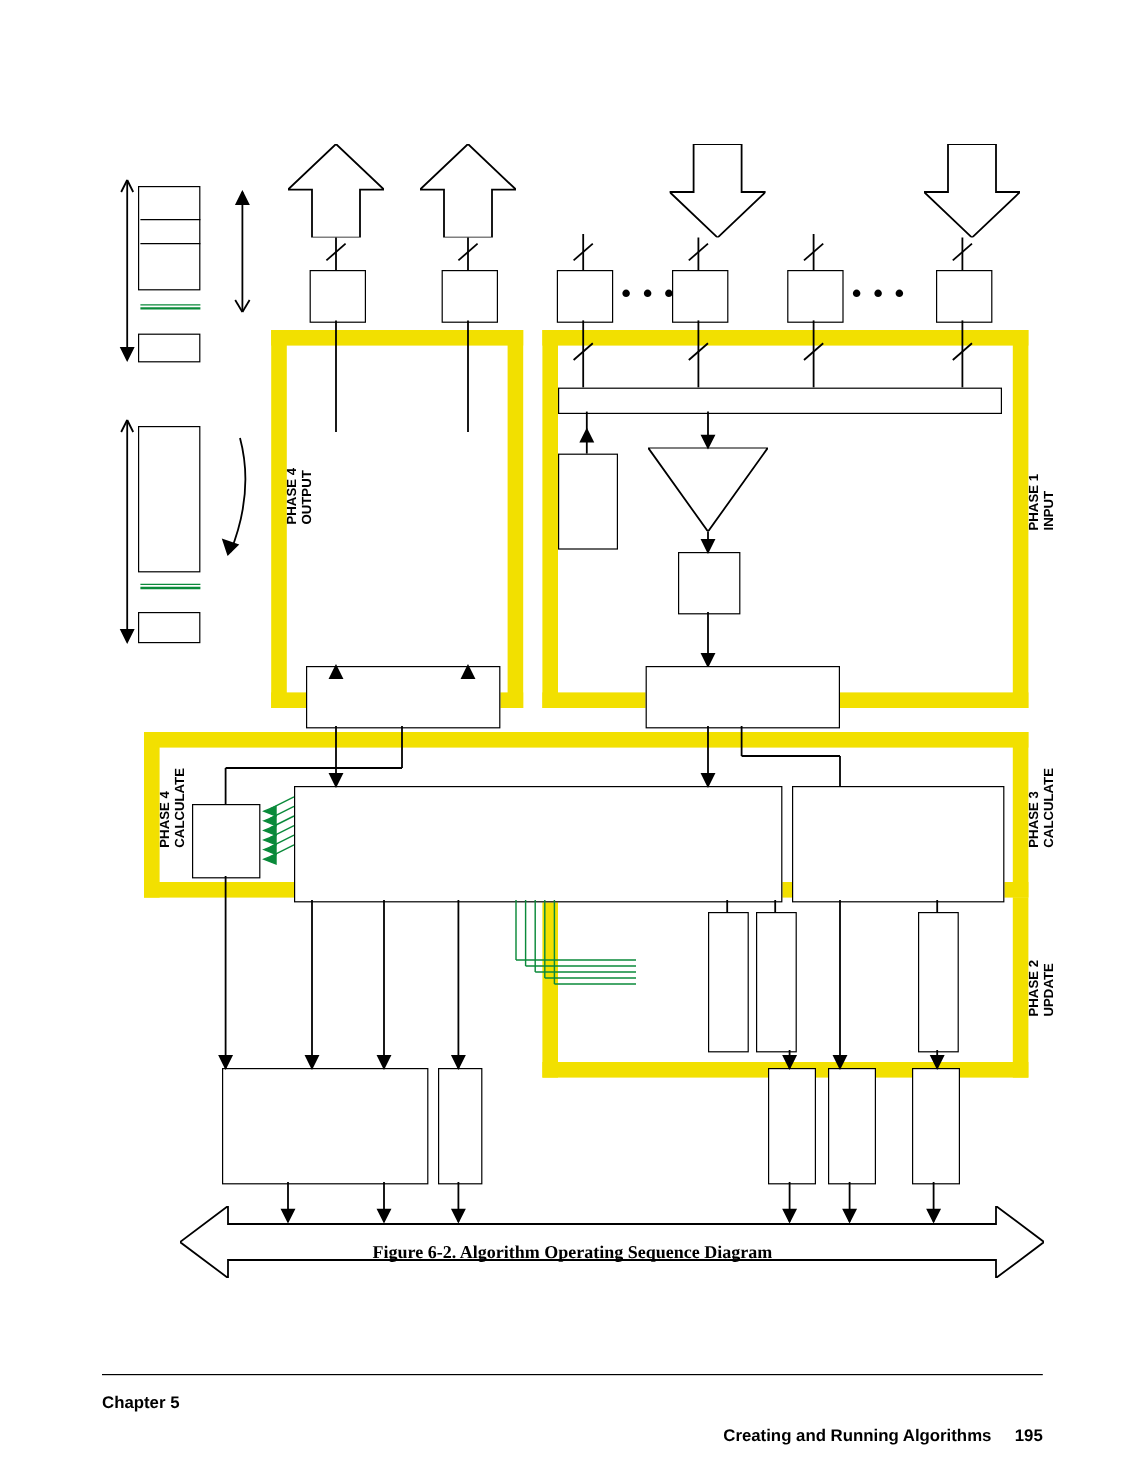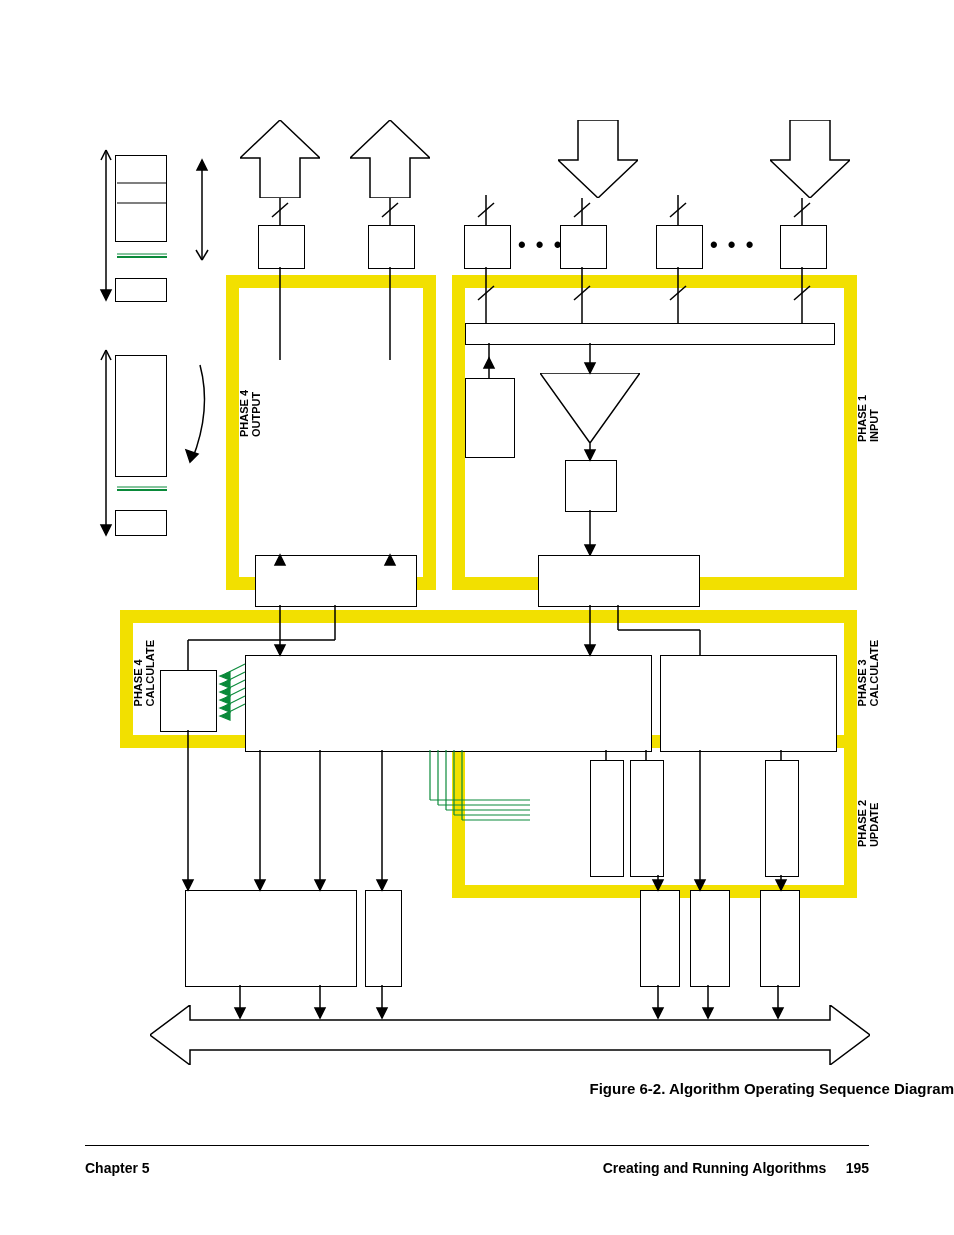--- a/index.html
+++ b/index.html
@@ -1,22 +1,22 @@
 <!DOCTYPE html>
 <html><head>
 <meta charset="utf-8">
 <style>
   html,body{margin:0;padding:0;background:#fff;font-family:Arial,Helvetica,sans-serif;}
   .page{position:relative;width:954px;height:1235px;margin:0 auto;background:#fff;}
   .diagram{position:absolute;left:60px;top:100px;width:834px;height:1000px;}
   .footer-rule{position:absolute;left:85px;top:1145px;width:784px;height:1px;background:#000;}
   .footer{position:absolute;left:85px;top:1160px;width:784px;font-size:14px;font-weight:bold;}
   .footer .l{float:left;}
-  .footer .r{float:right;}
-  .caption{position:absolute;left:0;top:1080px;width:954px;text-align:right;font-weight:bold;font-size:15px;}
+  .footer .r{float:right;margin-top:28px;}
+  .caption{position:absolute;left:0;top:1036px;width:954px;text-align:center;font-weight:bold;font-size:15px;font-family:Liberation Serif, serif;}
 
   
   .box{position:absolute;border:1.5px solid #000;background:#fff;}
   .dots{position:absolute;font-size:22px;font-weight:bold;letter-spacing:2px;}
   .vlabel{position:absolute;font-size:11px;font-weight:bold;writing-mode:vertical-rl;transform:rotate(180deg);line-height:1.1;}
 
   
   .yband{position:absolute;background:#f2e000;}
 
   svg{position:absolute;}

